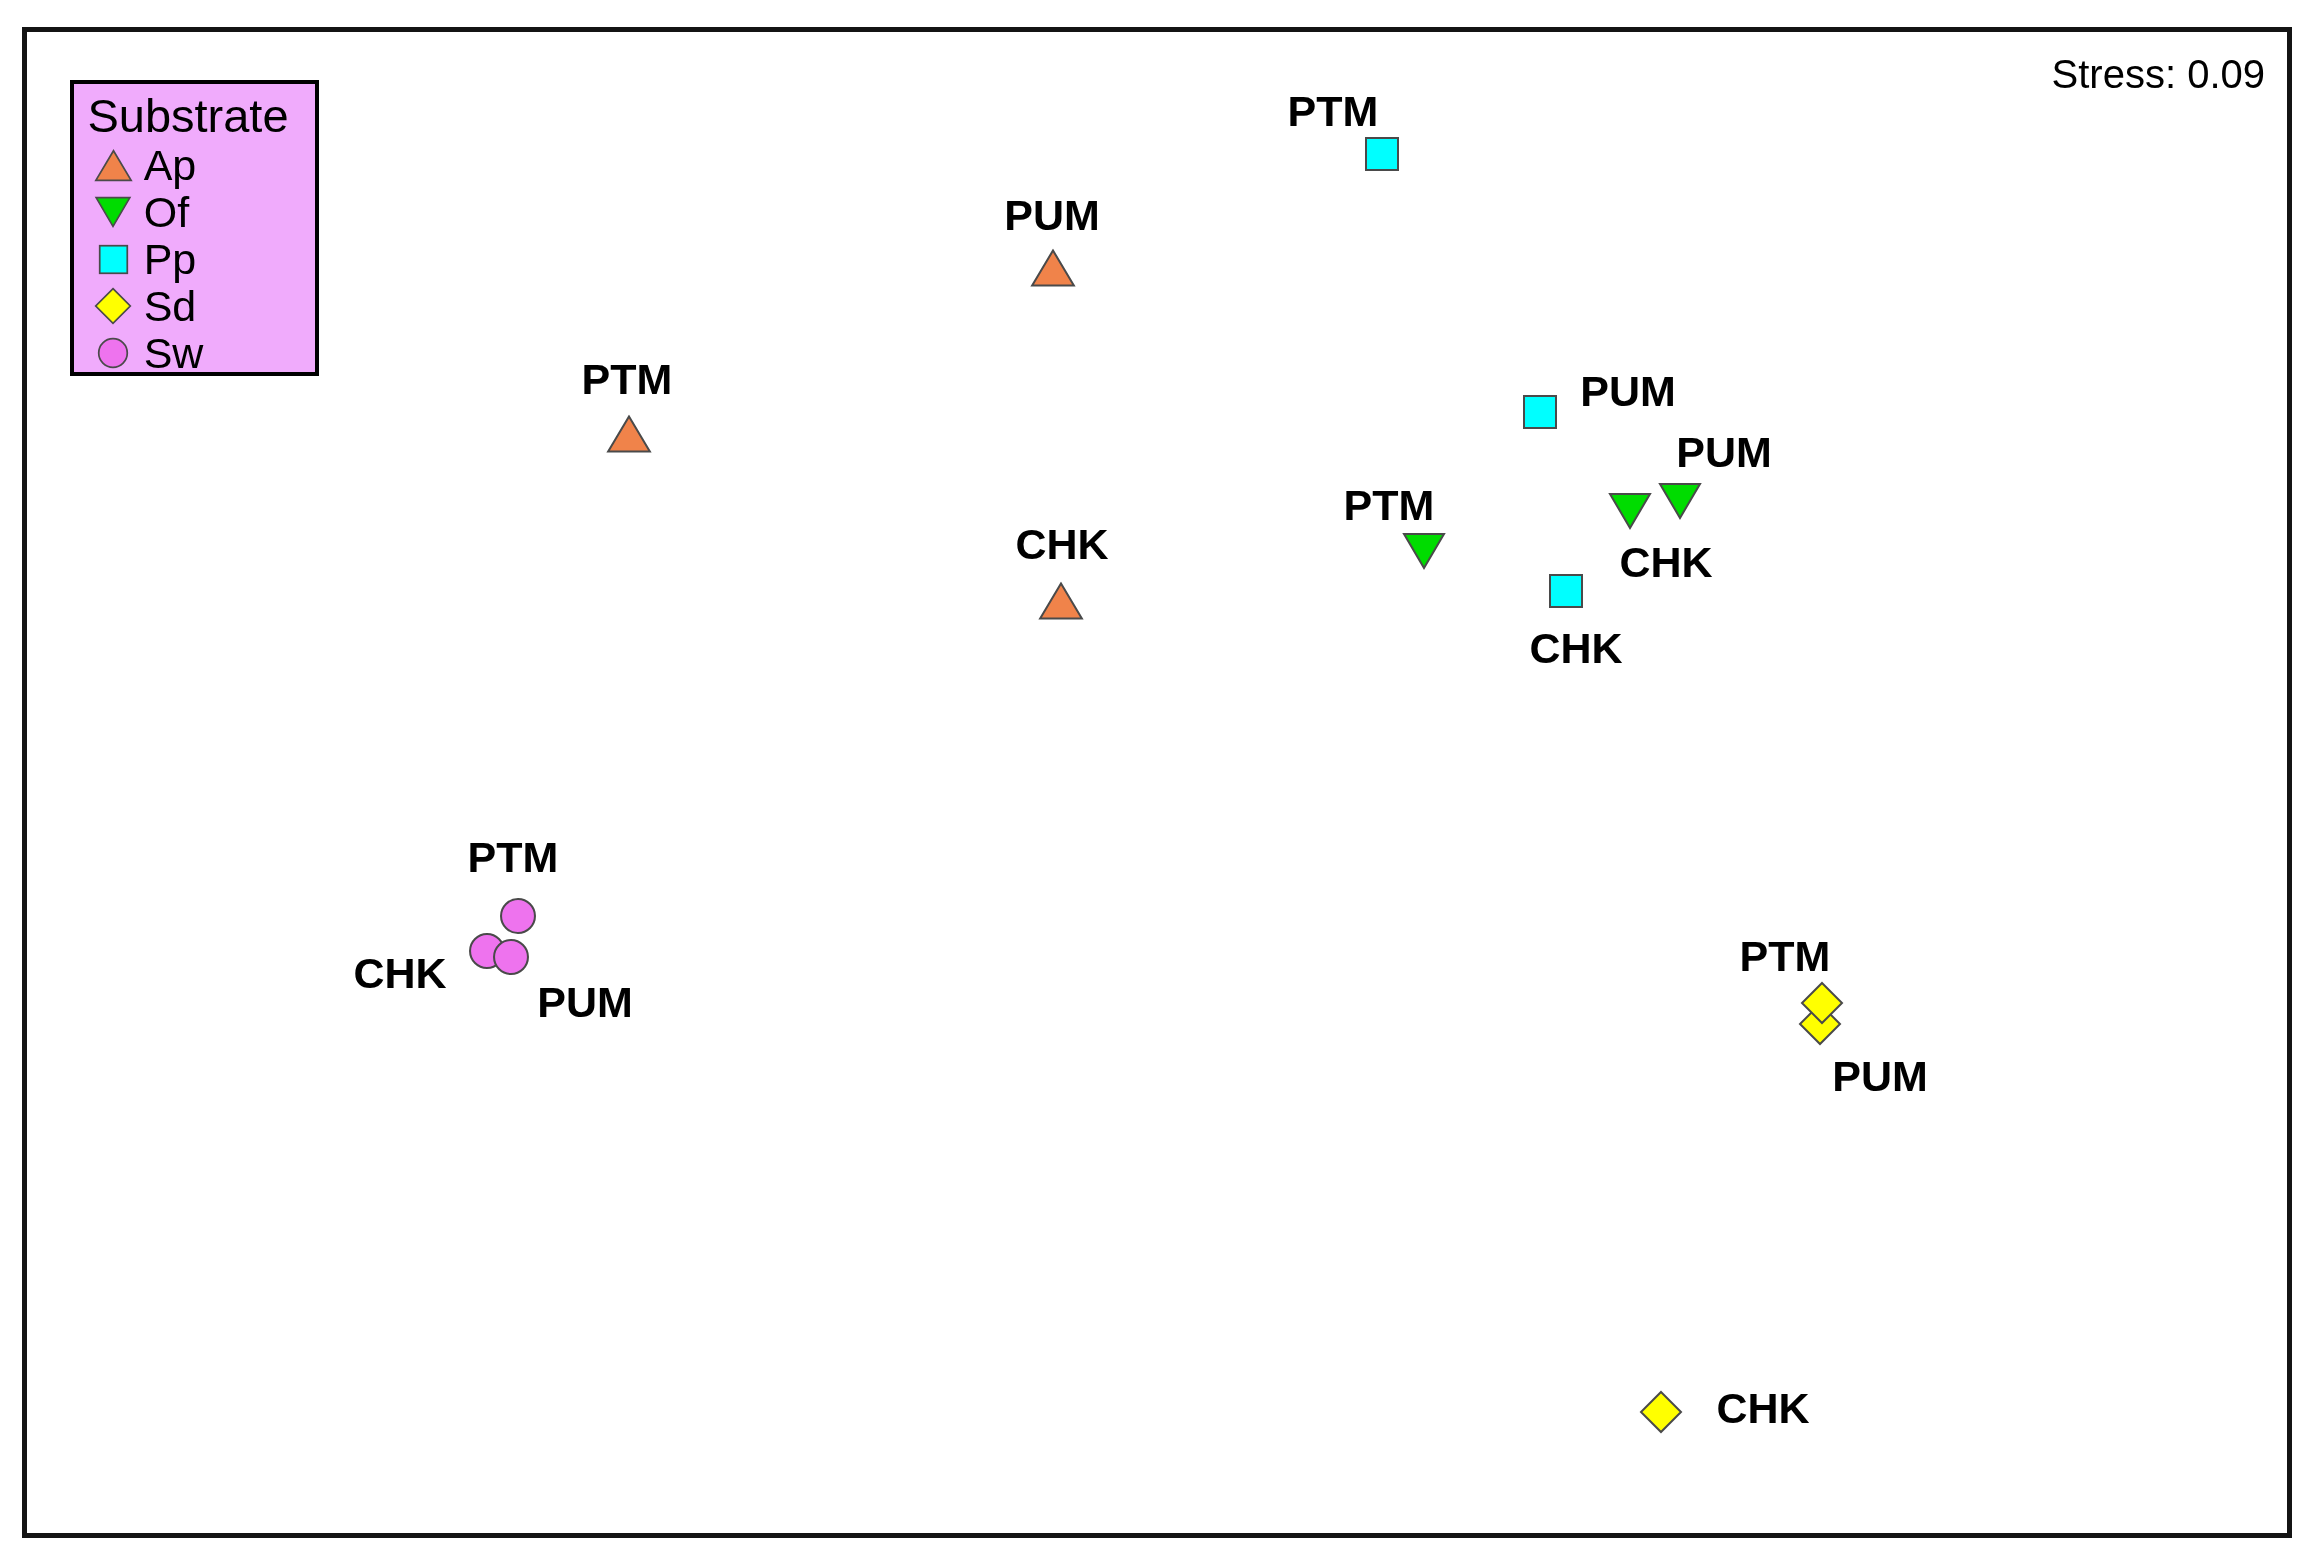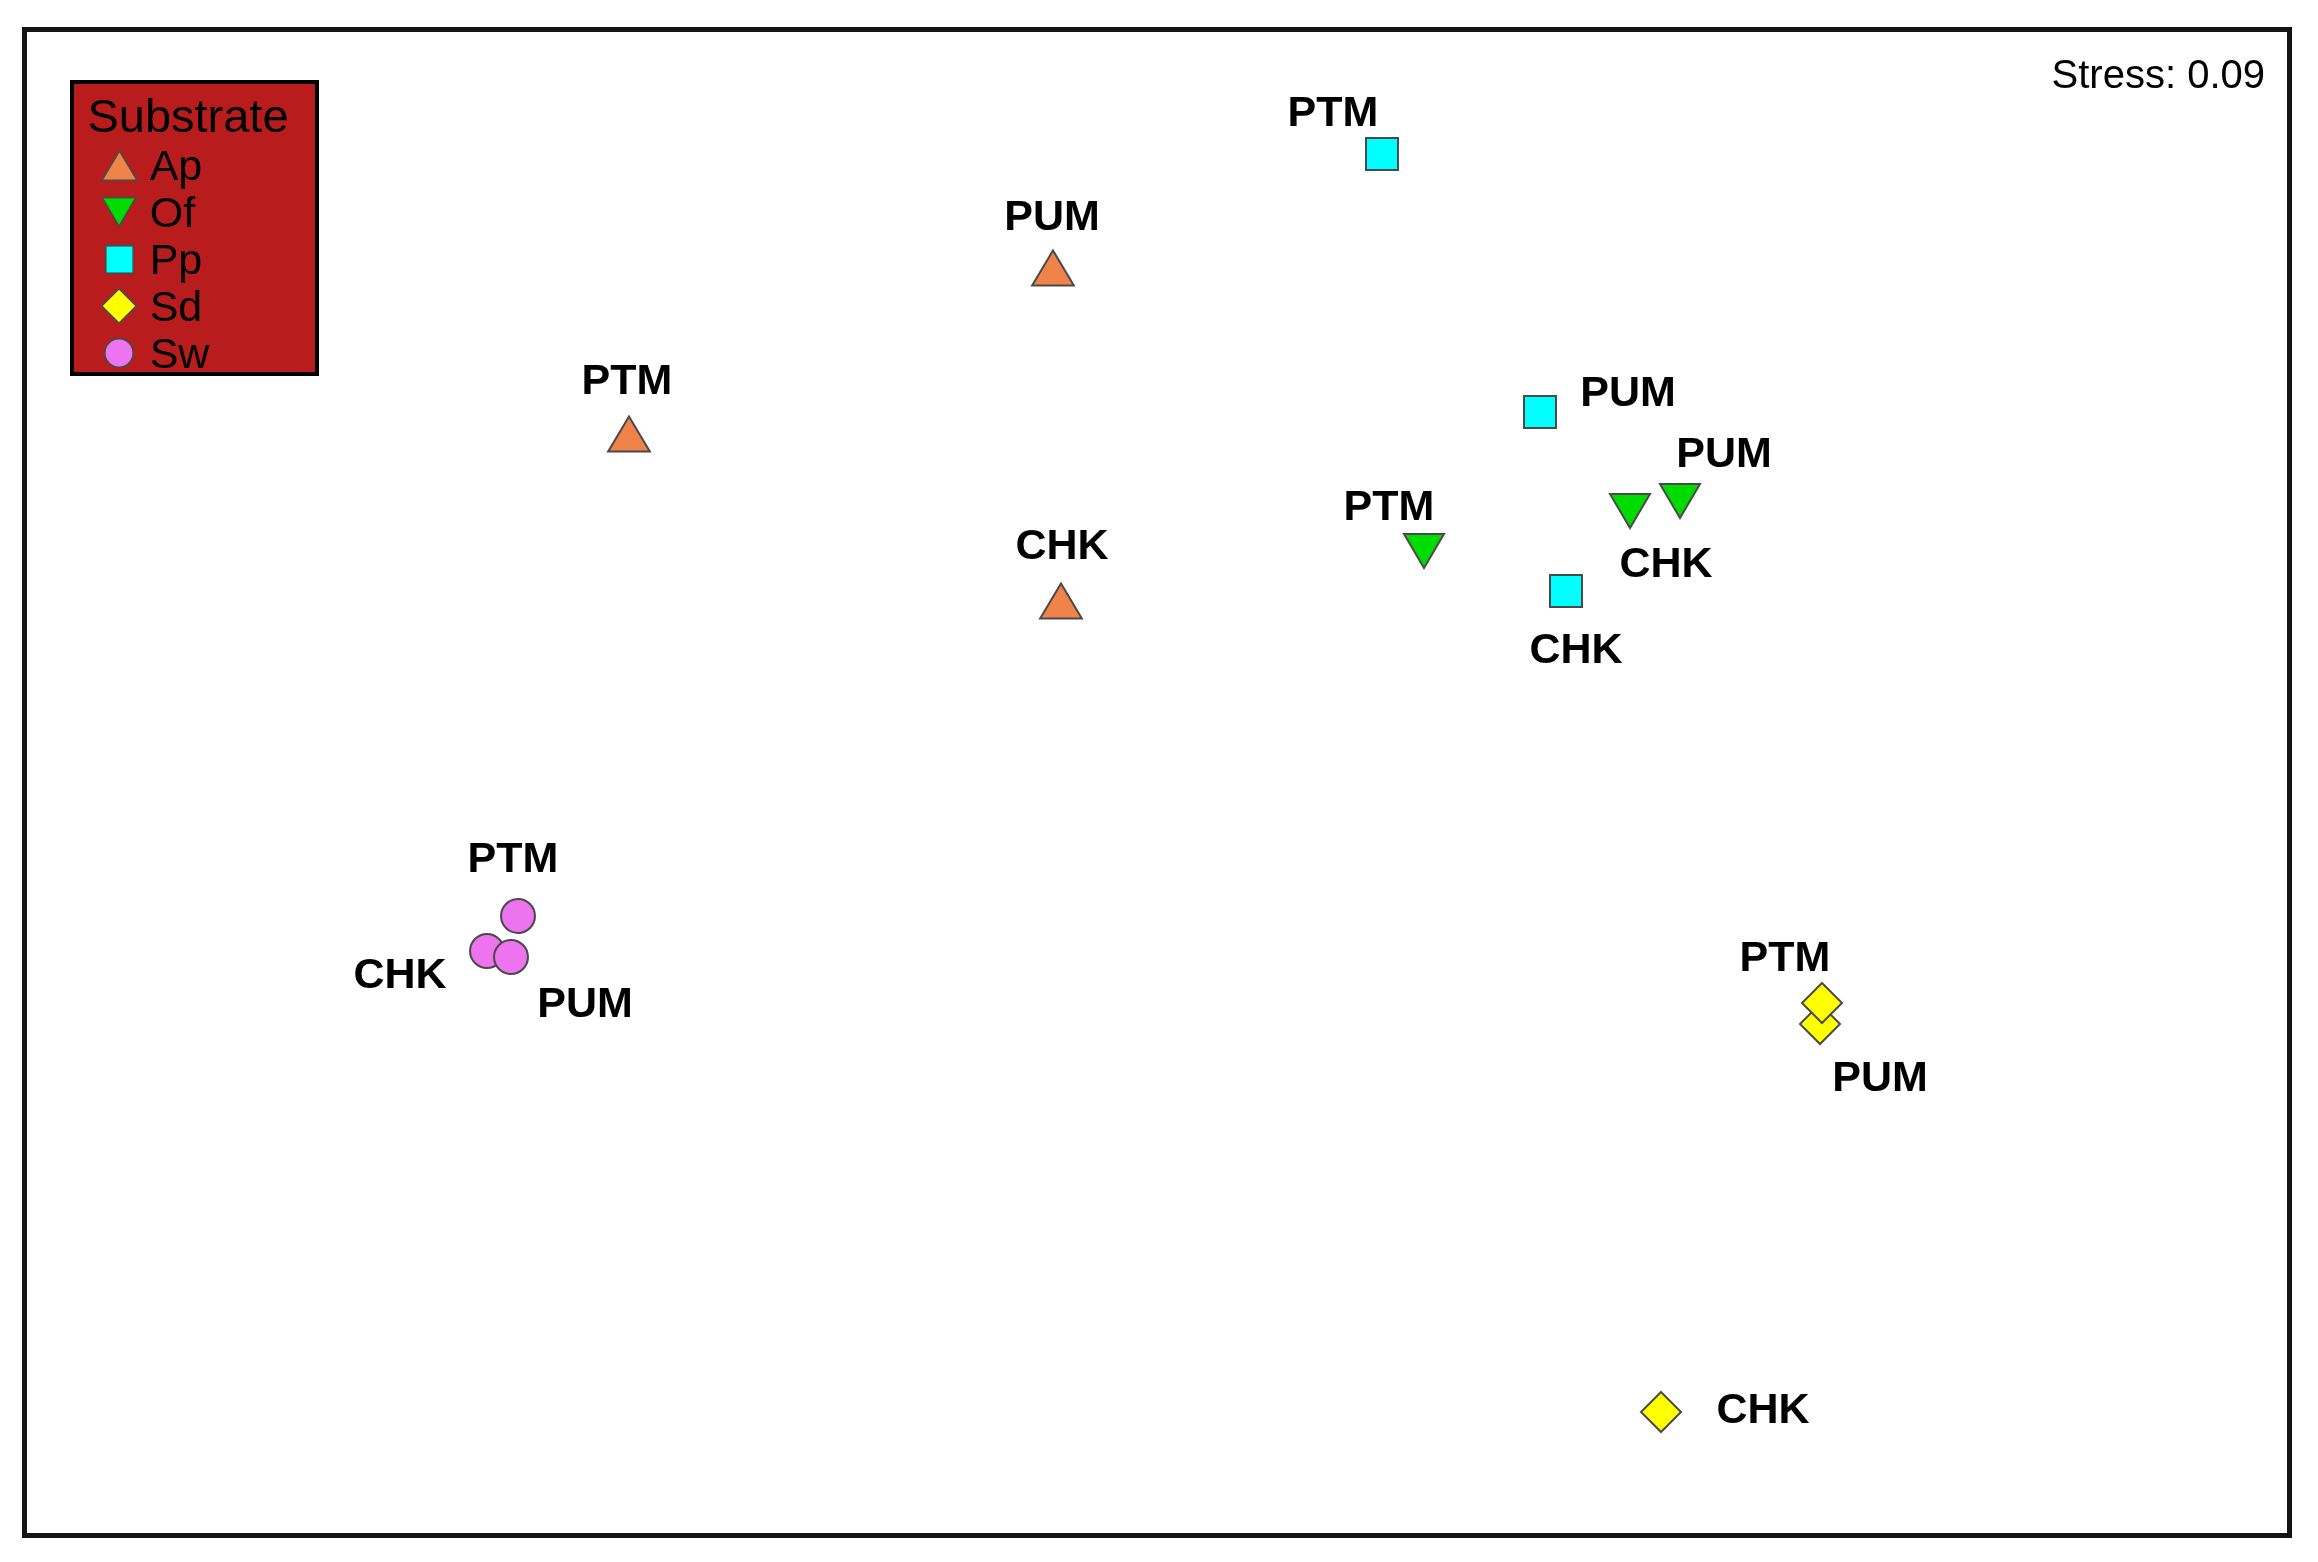--- a/index.html
+++ b/index.html
@@ -20,31 +20,31 @@
   .stress {
     position: absolute; top: 54px; right: 54px;
     font-size: 40px; line-height: 1;
     white-space: nowrap;
   }
   .legend {
     position: absolute; left: 70px; top: 80px;
     width: 249px; height: 296px;
     border: 4.7px solid #000;
     box-sizing: border-box;
-    background: #b91c1c;
+    background: #f0abfc;
     z-index: 5;
     overflow: hidden;
   }
   .legend-title {
     font-size: 47px; line-height: 1;
     margin: 8px 0 2.7px 13.4px;
   }
   .legend-row {
     display: flex; align-items: center;
-    height: 47px; padding-left: 21px;
+    height: 47px; padding-left: 15px;
   }
   .legend-marker {
     width: 48px; display: flex;
     justify-content: center; align-items: center;
     line-height: 0;
   }
   .legend-label { font-size: 43px; margin-left: 6.7px; line-height: 1; }
   .point {
     position: absolute;
     transform: translate(-50%, -50%);

